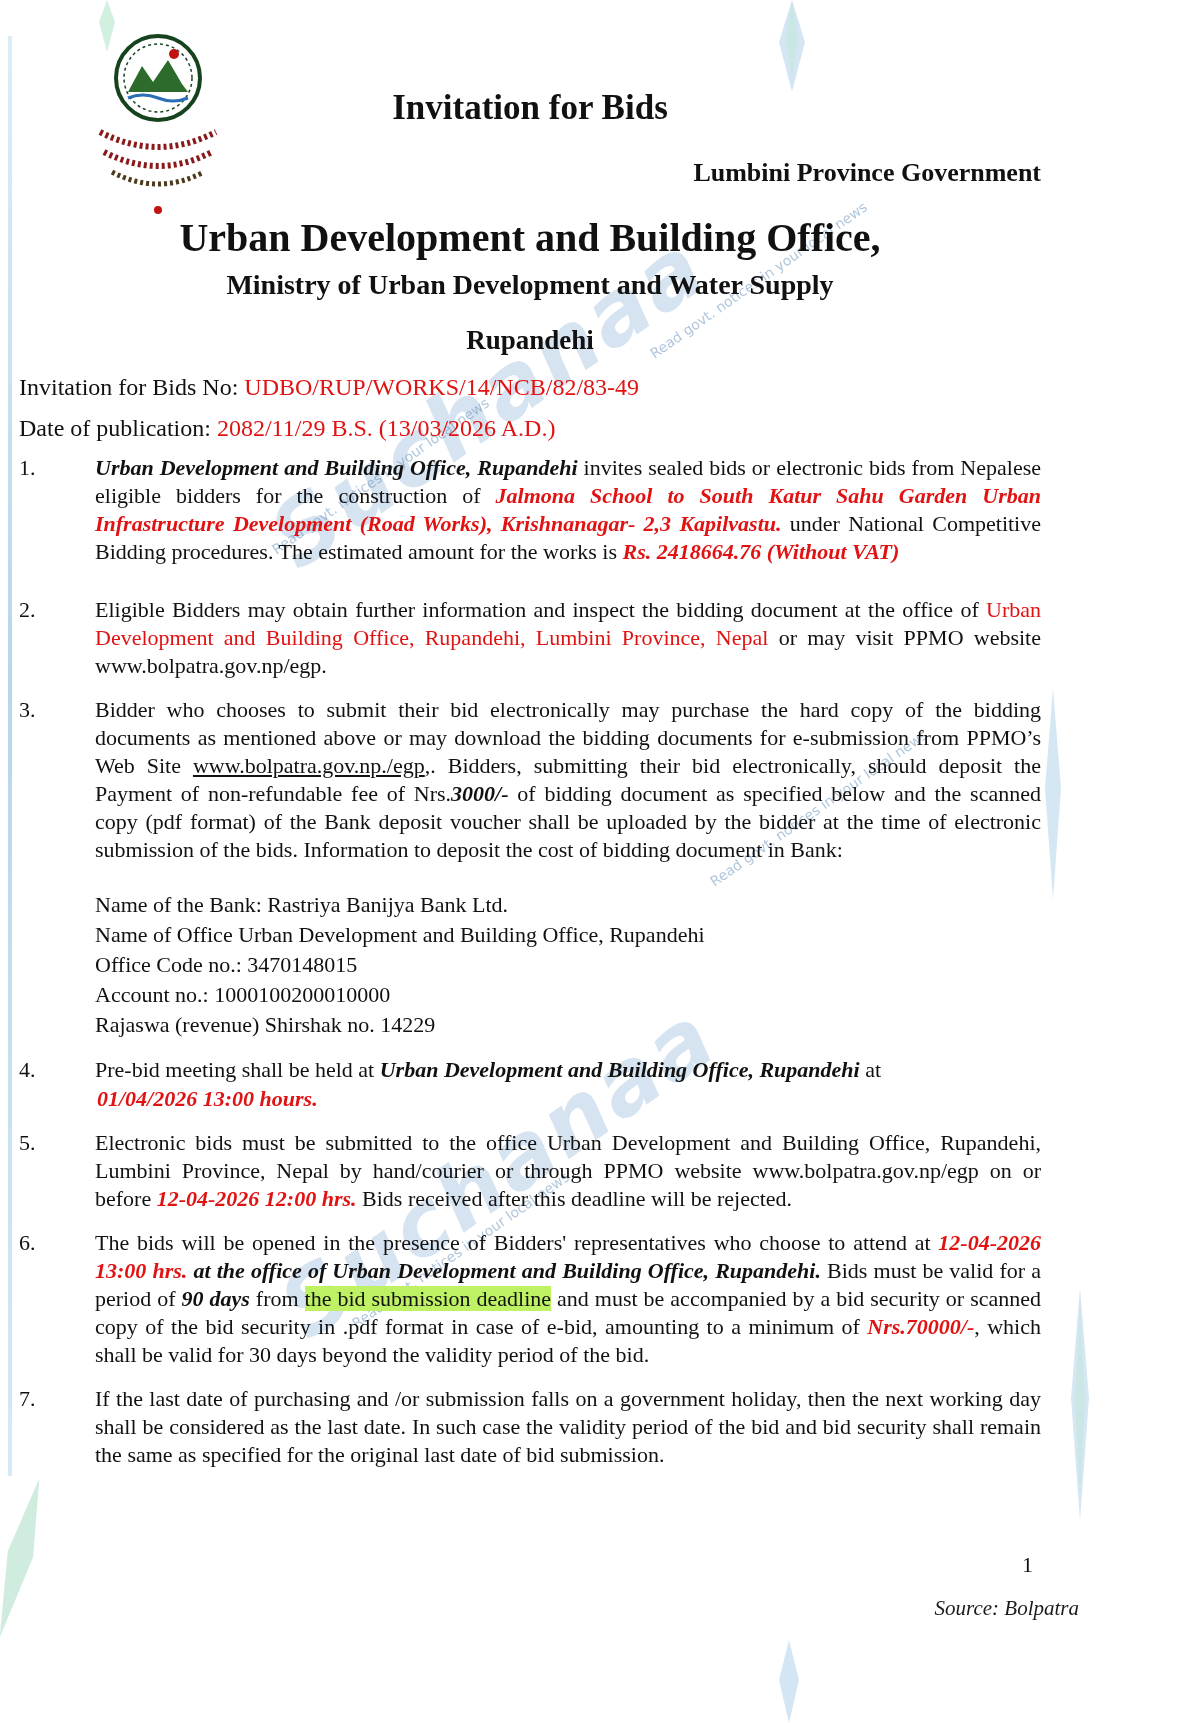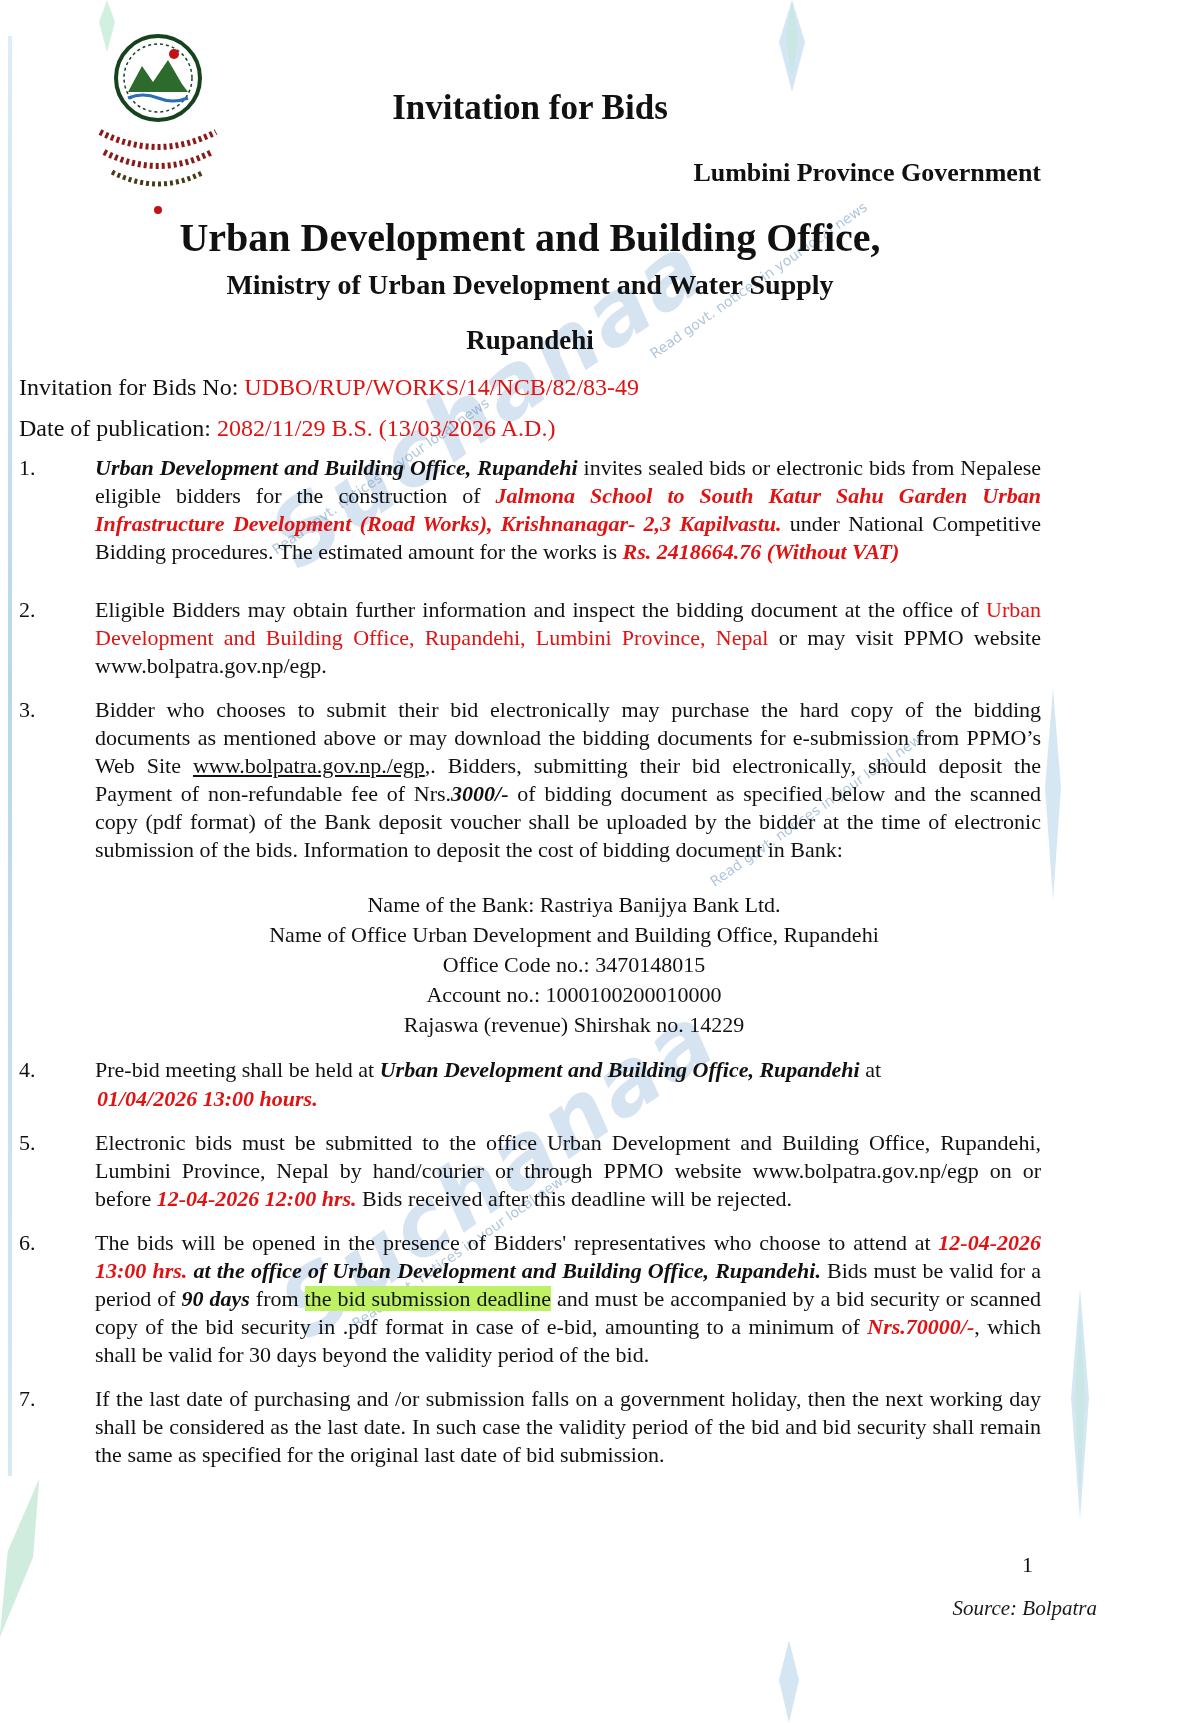--- a/index.html
+++ b/index.html
@@ -51,36 +51,36 @@
   .subtitle2{font-size:28px;margin:0 0 24px 0;}
   .office1{font-size:40px;margin:0 0 8px 0;}
   .office2{font-size:27px;margin:0 0 16px 0;}
   .meta-line{font-size:24px;line-height:30px;margin:8px 0 11px 0;}
   .meta-value{color:#e11212;}
   .items{margin-top:6px;}
   .item{display:flex;font-size:22px;line-height:28px;margin-bottom:16px;}
   .item-num{flex:0 0 76px;}
   .item-body{flex:1;text-align:justify;}
   .item-1{margin-bottom:30px;}
-  .bank-block{text-align:center;margin:26px 0 0 12px;}
+  .bank-block{text-align:left;margin:26px 0 0 0;}
   .bank-block div{line-height:30px;}
   .line2{
     text-align:left;margin-top:1px;padding-left:2px;
     color:#e11212;font-weight:bold;font-style:italic;
   }
   
   .s-n{}
   .s-bi{font-weight:bold;font-style:italic;}
   .s-r{color:#e11212;}
   .s-rbi{color:#e11212;font-weight:bold;font-style:italic;}
   .s-u{text-decoration:underline;}
   .s-hl{background:#bef264;}
   
   .page-number{position:absolute;left:1022px;top:1552px;font-size:22px;}
-  .source-note{position:absolute;right:84px;top:1596px;font-size:21px;font-style:italic;color:#1a1a1a;}
+  .source-note{position:absolute;right:102px;top:1596px;font-size:21px;font-style:italic;color:#1a1a1a;}
 </style>
 </head>
 <body>
 
 <div class="page">
 
   <div class="left-line"></div>
 
   <div class="ribbon" style="left:96px;top:0;">
     <svg width="22" height="52">

